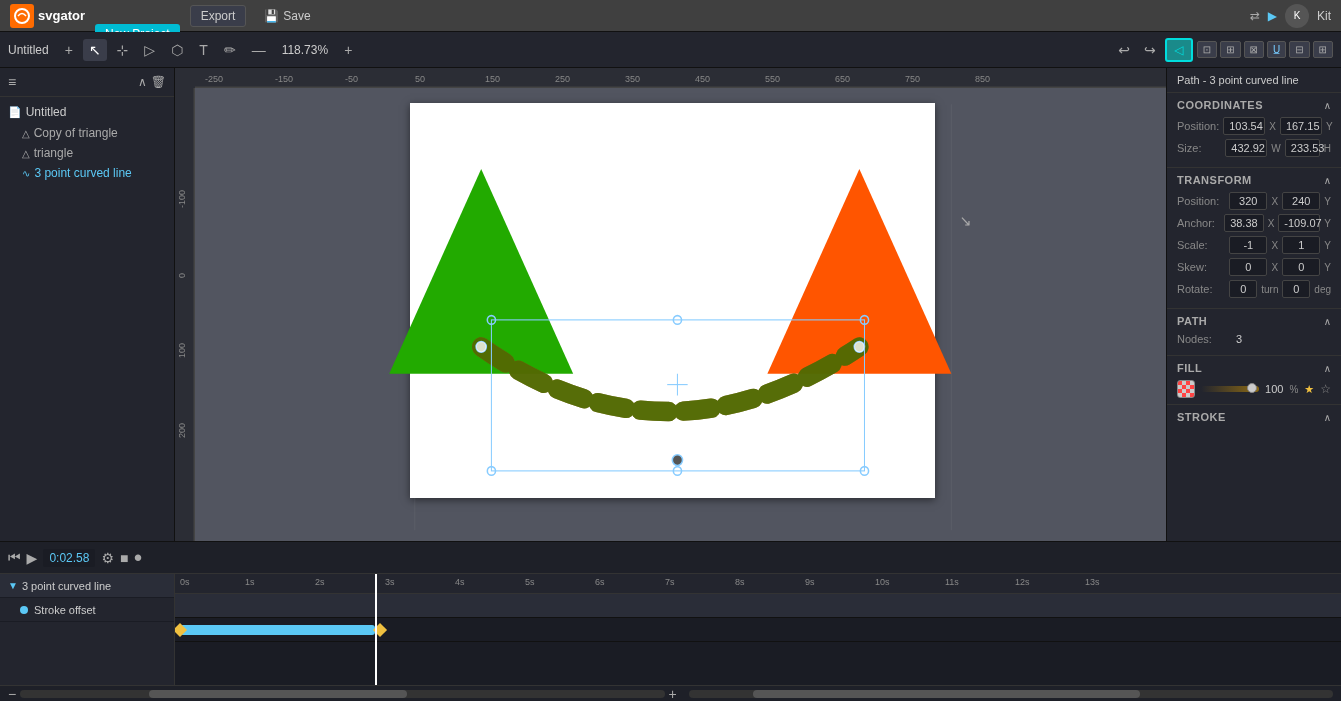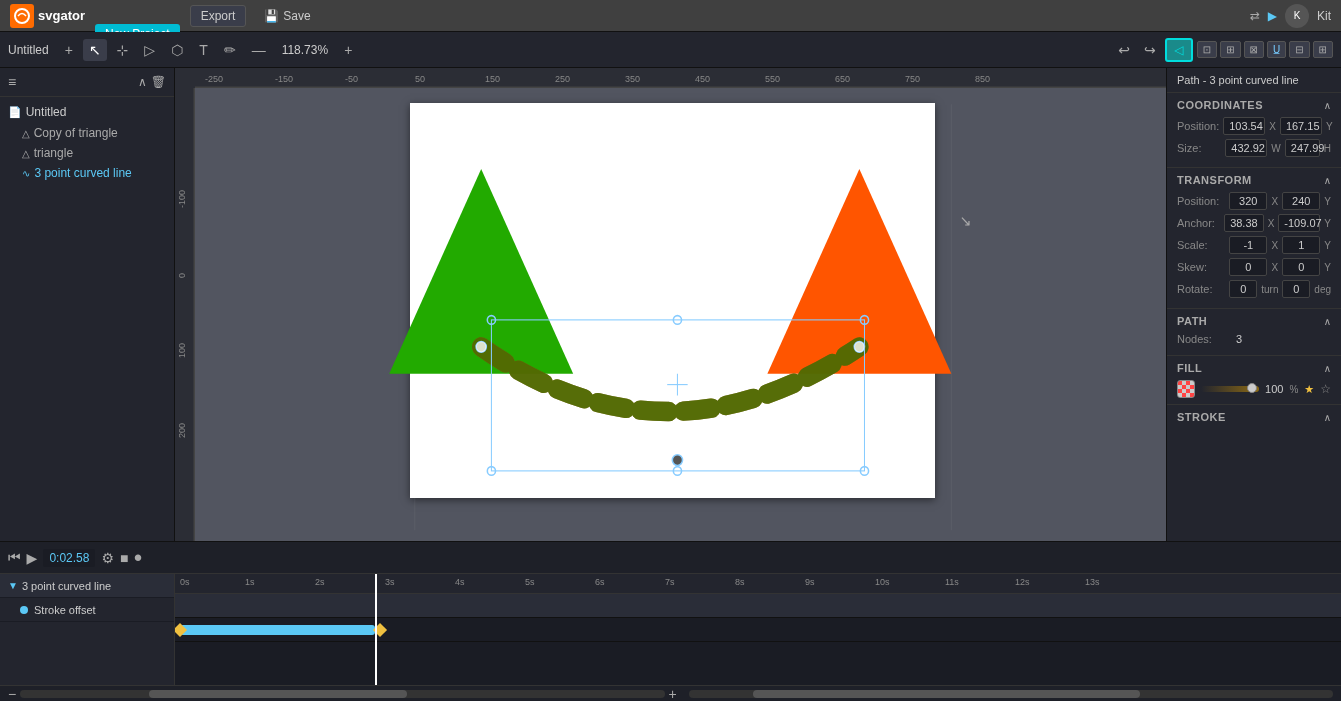--- a/index.html
+++ b/index.html
@@ -270,21 +270,21 @@
         <span class="prop-label">Position:</span>
         <span class="prop-value" style="width:42px;">103.54</span>
         <span class="prop-unit">X</span>
         <span class="prop-value" style="width:42px;">167.15</span>
         <span class="prop-unit">Y</span>
       </div>
       <div class="prop-row">
         <span class="prop-label">Size:</span>
         <span class="prop-value" style="width:42px;">432.92</span>
         <span class="prop-unit">W</span>
-        <span class="prop-value" style="width:35px;">247.99</span>
+        <span class="prop-value" style="width:35px;">233.53</span>
         <span class="prop-unit">H</span>
       </div>
     </div>
 
     <div class="section">
       <div class="section-header">
         <span class="section-title">Transform</span>
         <button class="section-toggle">∧</button>
       </div>
       <div class="prop-row">

